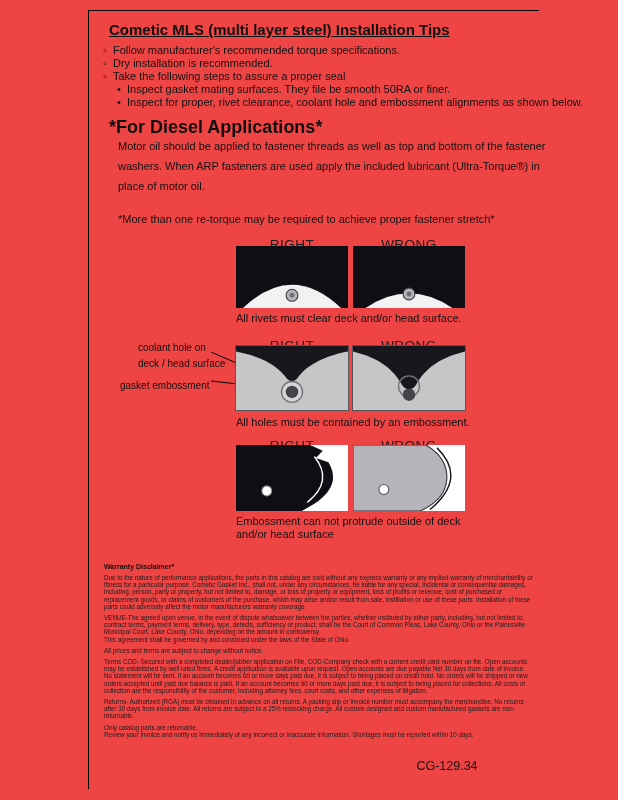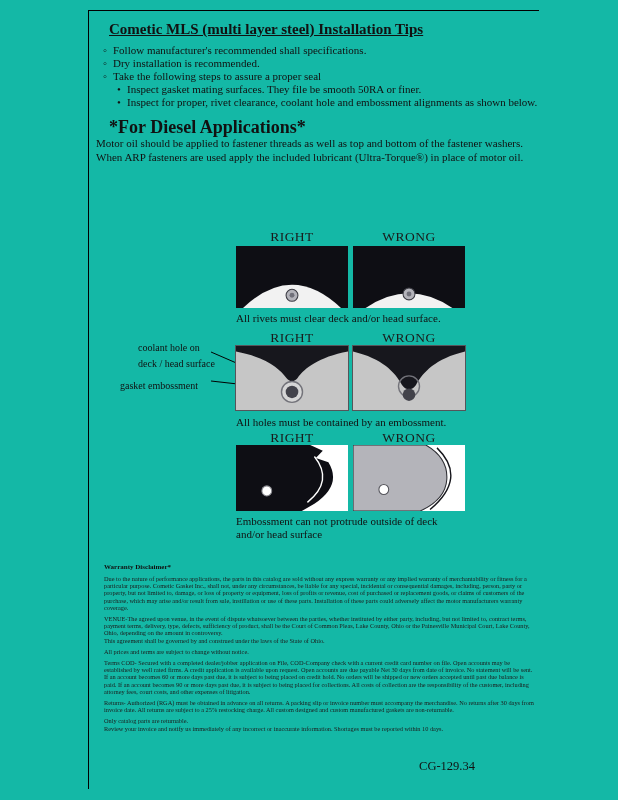--- a/index.html
+++ b/index.html
@@ -1,20 +1,20 @@
 <!DOCTYPE html>
 <html><head>
 <meta charset="utf-8">
 <style>
   html,body{margin:0;padding:0;background:#e9e9e9;}
   .page{
     position:relative;
     width:618px;height:800px;
-    background:#14b8a6;
-    font-family:Liberation Serif, serif;
+    background:#ef4444;
+    font-family:Liberation Sans, sans-serif;
     color:#111;
     overflow:hidden;
     margin:0 auto;
   }
   .frame{
     position:absolute;left:88px;top:10px;width:450px;height:778px;
     border-top:1px solid #000;border-left:1px solid #000;
   }
   .title{
     position:absolute;left:109px;top:21px;
@@ -22,27 +22,27 @@
     margin:0;white-space:nowrap;
   }
   .bullets{position:absolute;left:103px;top:44px;font-size:11px;line-height:13px;}
   .bullet-row{display:flex;margin-bottom:0px;white-space:nowrap;}
   .bullet-row .b{width:10px;flex:0 0 10px;text-align:left;}
   .sub{margin-left:14px;}
   .diesel-heading{
     position:absolute;left:109px;top:117px;
     font-size:18px;font-weight:bold;margin:0;
   }
-  .para{position:absolute;left:96px;width:438px;font-size:11px;line-height:14px;}
+  .para{position:absolute;left:118px;width:438px;font-size:11px;line-height:20px;}
   .para1{top:136px;}
   .para2{top:171px;}
   .para3{top:209px;}
   .lbl{
     position:absolute;width:112px;text-align:center;
-    font-size:13.5px;color:#1a1a1a;letter-spacing:.5px;
+    font-size:13.5px;color:#1a1a1a;letter-spacing:.5px;margin-top:8px;
   }
   .panel{position:absolute;width:112px;}
   .panel svg{display:block;width:100%;height:100%;}
   .p-bordered svg{outline:1px solid #55555a;}
   .caption{position:absolute;left:236px;font-size:11px;line-height:13px;color:#111;}
   .pre{white-space:pre-line;}
   .annotation{position:absolute;font-size:10px;line-height:16px;color:#111;}
   .leader{position:absolute;left:203px;top:345px;width:100px;height:52px;}
   .disclaimer{position:absolute;left:104px;top:563px;width:430px;}
   .disclaimer h2{font-size:7px;margin:0 0 4px 0;}
@@ -57,21 +57,21 @@
 
 <div class="page">
 
   <div class="frame"></div>
 
   <h1 class="title">Cometic MLS (multi layer steel) Installation Tips</h1>
 
   <div class="bullets">
     <div class="bullet-row">
       <span class="b">◦</span>
-      <span>Follow manufacturer's recommended shall specifications.</span>
+      <span>Follow manufacturer's recommended torque specifications.</span>
     </div>
     <div class="bullet-row">
       <span class="b">◦</span>
       <span>Dry installation is recommended.</span>
     </div>
     <div class="bullet-row">
       <span class="b">◦</span>
       <span>Take the following steps to assure a proper seal</span>
     </div>
     <div class="bullet-row sub">
@@ -79,20 +79,21 @@
       <span>Inspect gasket mating surfaces.  They file be smooth 50RA or finer.</span>
     </div>
     <div class="bullet-row sub">
       <span class="b">•</span>
       <span>Inspect for proper, rivet clearance, coolant hole and embossment alignments as shown below.</span>
     </div>
   </div>
 
   <h2 class="diesel-heading">*For Diesel Applications*</h2>
   <div class="para para1">Motor oil should be applied to fastener threads as well as top and bottom of the fastener washers. When ARP fasteners are used apply the included lubricant (Ultra-Torque®) in place of motor oil.</div>
+  <div class="para para3">*More than one re-torque may be required to achieve proper fastener stretch*</div>
 
   <div class="lbl" style="left:236px;top:229px;">RIGHT</div>
   <div class="lbl" style="left:353px;top:229px;">WRONG</div>
 
   <div class="panel" style="left:236px;top:246px;height:62px;">
     <svg viewBox="0 0 160 88" preserveAspectRatio="none">
       <rect width="160" height="88" fill="#0e0e14"></rect>
       <path d="M10,88 Q80,22 150,88 Z" fill="#f2f2f2"></path>
       <circle cx="80" cy="70" r="8.5" fill="#b3b3ba" stroke="#3c3c44" stroke-width="1.5"></circle>
       <circle cx="80" cy="70" r="3.5" fill="#70707a"></circle>

